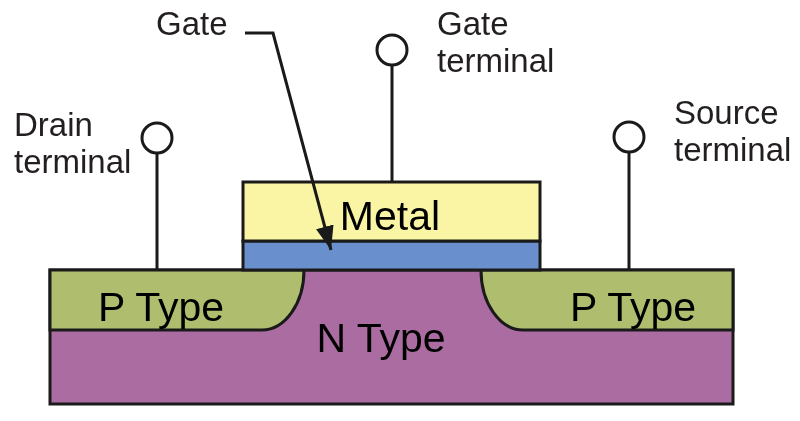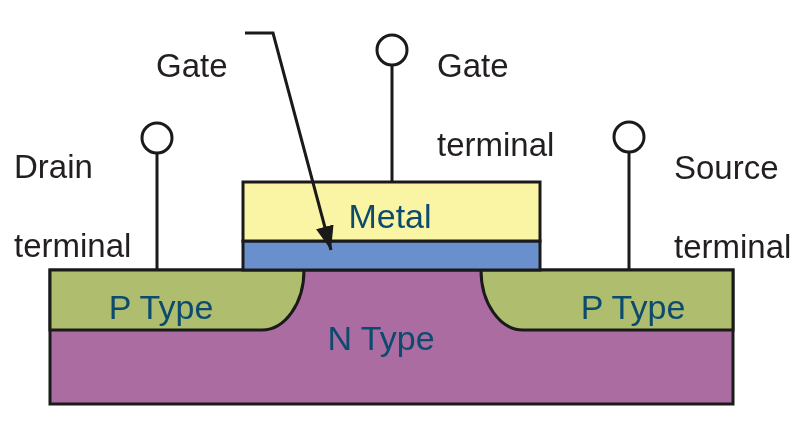--- a/index.html
+++ b/index.html
@@ -12,26 +12,26 @@
     overflow: hidden;
   }
   .canvas svg { position: absolute; left: 0; top: 0; }
   .diagram-label {
     position: absolute;
     font-size: 33px;
     line-height: 37px;
     color: #231F20;
     white-space: nowrap;
   }
-  .diagram-label span { display: block; margin-top: 42px; }
+  .diagram-label span { display: block; }
   .region-label {
     position: absolute;
-    font-size: 34px;
+    font-size: 41px;
     line-height: 33px;
-    color: #0c4a6e;
+    color: #000000;
     white-space: nowrap;
     transform: translate(-50%, -50%);
     text-align: right;
   }
 </style>
 </head>
 <body>
 
 <div class="canvas">
 
@@ -73,21 +73,21 @@
   <div class="diagram-label" style="left:437px; top:5px;">
     <span>Gate</span>
     <span>terminal</span>
   </div>
 
   <div class="diagram-label" style="left:14px; top:106px;">
     <span>Drain</span>
     <span>terminal</span>
   </div>
 
-  <div class="diagram-label" style="left:674px; top:107px;">
+  <div class="diagram-label" style="left:674px; top:94px;">
     <span>Source</span>
     <span>terminal</span>
   </div>
 
   <div class="region-label" style="left:390px; top:216px;">Metal</div>
 
   <div class="region-label" style="left:161px; top:307px;">P Type</div>
 
   <div class="region-label" style="left:633px; top:307px;">P Type</div>
 

